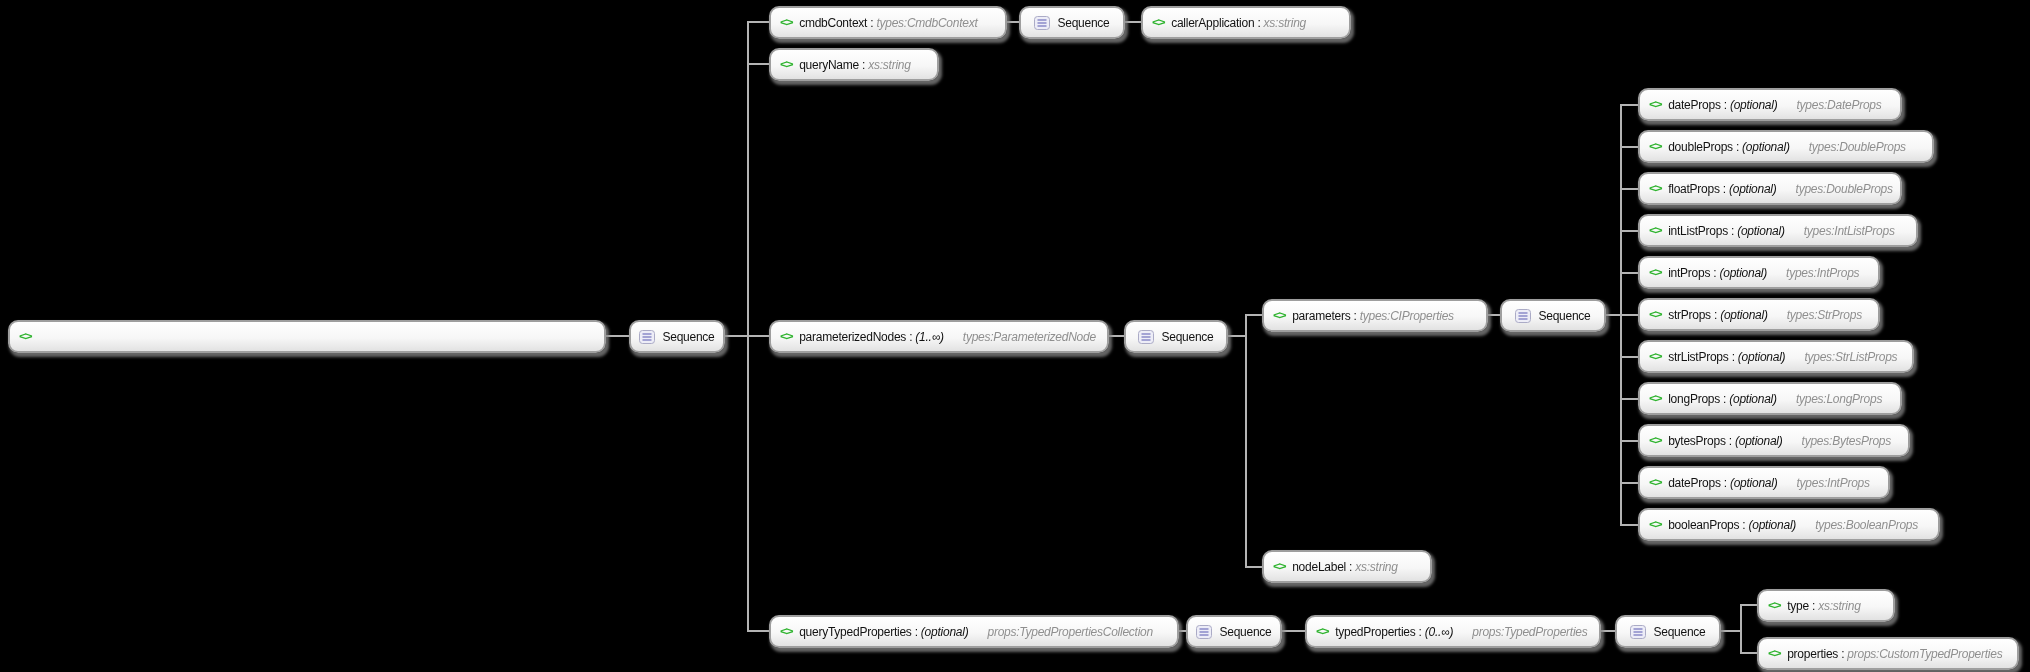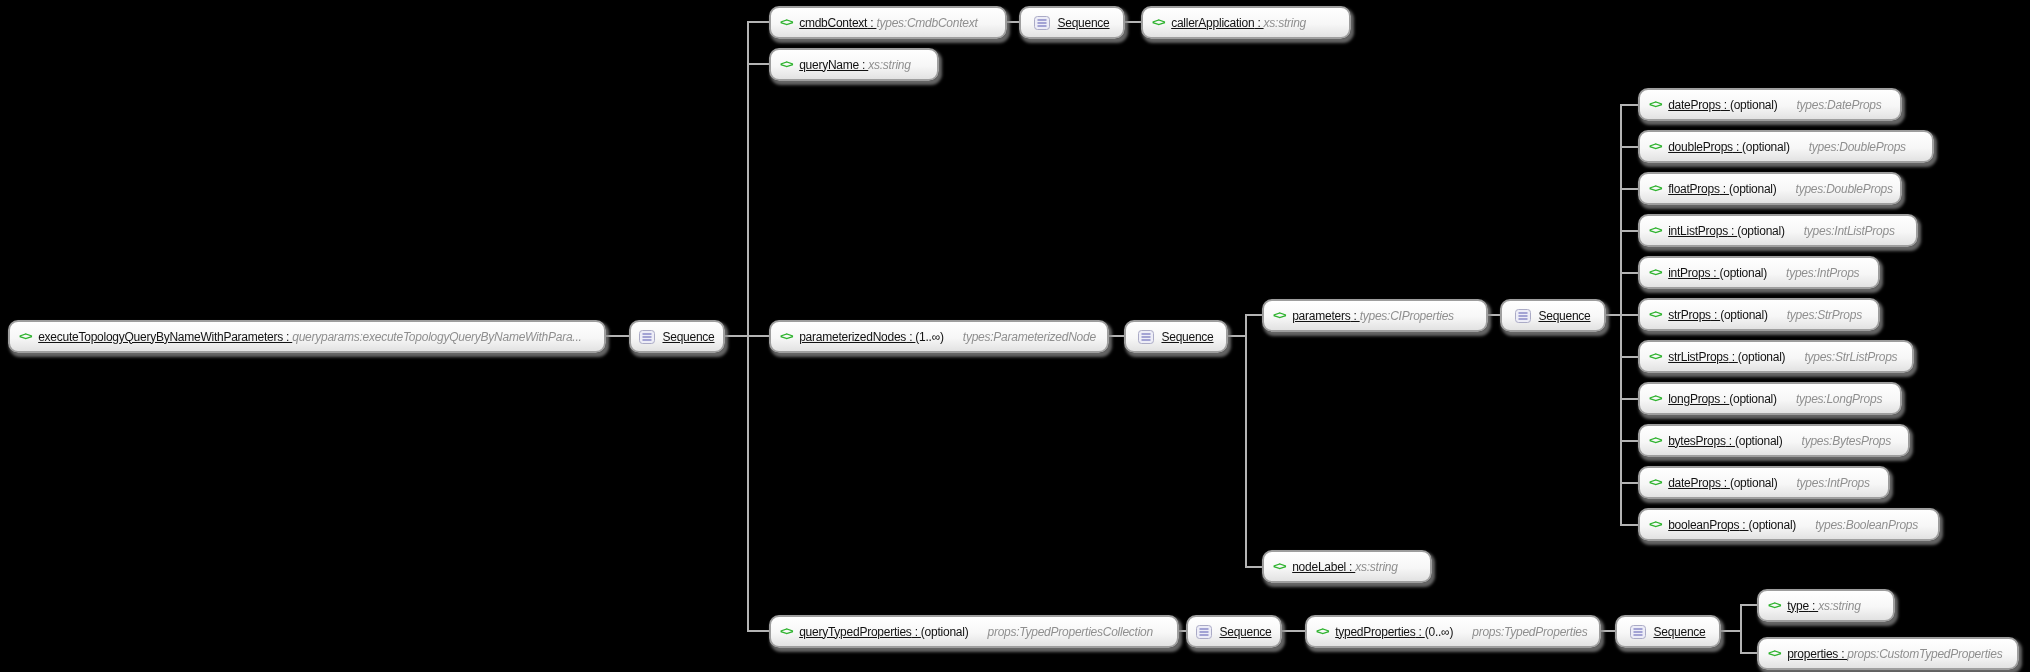--- a/index.html
+++ b/index.html
@@ -17,22 +17,22 @@
     position:absolute;height:33px;box-sizing:border-box;
     display:flex;align-items:center;gap:7px;
     padding:0 8px 0 9px;
     background:linear-gradient(180deg,#ffffff 0%,#f7f7f7 55%,#e2e2e2 100%);
     border:2px solid #9e9e9e;border-radius:10px;
     box-shadow:2px 3px 3px 1px rgba(135,135,135,0.75);
     z-index:2;white-space:pre;overflow:hidden;
   }
   .node.sequence{justify-content:center;padding:0 6px;}
   .node span{font-size:12px;letter-spacing:-0.25px;line-height:1;}
-  .node .name{color:#121212;text-decoration:underline;}
-  .node .card{color:#121212;margin-right:8px;}
+  .node .name{color:#121212;}
+  .node .card{color:#121212;margin-right:8px;font-style:italic;}
   .node .type{color:#8f8f8f;font-style:italic;}
   .elem-icon{
     color:#2db32d;font-weight:bold;font-size:13px !important;
     letter-spacing:-1.5px !important;transform:scaleY(0.85);
   }
   .seq-icon{display:flex;align-items:center;}
 </style>
 </head>
 <body>
 
@@ -52,21 +52,21 @@
     <div class="h-line" style="left: 1620px; top: 398px; width: 26px; height: 2px;"></div>
     <div class="h-line" style="left: 1620px; top: 440px; width: 26px; height: 2px;"></div>
     <div class="h-line" style="left: 1620px; top: 482px; width: 26px; height: 2px;"></div>
     <div class="h-line" style="left: 1620px; top: 524px; width: 26px; height: 2px;"></div>
     <div class="h-line" style="left: 1740px; top: 604px; width: 24px; height: 2px;"></div>
     <div class="h-line" style="left: 1740px; top: 652px; width: 24px; height: 2px;"></div>
     <div class="v-line" style="left: 747px; top: 21px; width: 2px; height: 611px;"></div>
     <div class="v-line" style="left: 1245px; top: 314px; width: 2px; height: 254px;"></div>
     <div class="v-line" style="left: 1620px; top: 104px; width: 2px; height: 422px;"></div>
     <div class="v-line" style="left: 1740px; top: 604px; width: 2px; height: 50px;"></div>
-    <div class="node element" style="left: 8px; top: 320px; width: 598px;"><span class="elem-icon">&lt;&gt;</span><span><span class="name">executeTopologyQueryByNameWithParameters</span><span class="name"> : </span><span class="type">queryparams:executeTopologyQueryByNameWithPara...</span></span></div>
+    <div class="node element" style="left: 8px; top: 320px; width: 598px;"><span class="elem-icon">&lt;&gt;</span></div>
     <div class="node sequence" style="left: 629px; top: 320px; width: 96px;"><span class="seq-icon"><svg width="16" height="14" viewBox="0 0 16 14">
           <rect x="0.5" y="0.5" width="15" height="13" rx="3" fill="#ededf7" stroke="#ababc6"></rect>
           <line x1="3.5" y1="4" x2="12.5" y2="4" stroke="#8a8ac8" stroke-width="1.4"></line>
           <line x1="3.5" y1="7" x2="12.5" y2="7" stroke="#8a8ac8" stroke-width="1.4"></line>
           <line x1="3.5" y1="10" x2="12.5" y2="10" stroke="#8a8ac8" stroke-width="1.4"></line>
         </svg></span><span class="name">Sequence</span></div>
     <div class="node element" style="left: 769px; top: 6px; width: 238px;"><span class="elem-icon">&lt;&gt;</span><span><span class="name">cmdbContext</span><span class="name"> : </span><span class="type">types:CmdbContext</span></span></div>
     <div class="node sequence" style="left: 1019px; top: 6px; width: 106px;"><span class="seq-icon"><svg width="16" height="14" viewBox="0 0 16 14">
           <rect x="0.5" y="0.5" width="15" height="13" rx="3" fill="#ededf7" stroke="#ababc6"></rect>
           <line x1="3.5" y1="4" x2="12.5" y2="4" stroke="#8a8ac8" stroke-width="1.4"></line>

